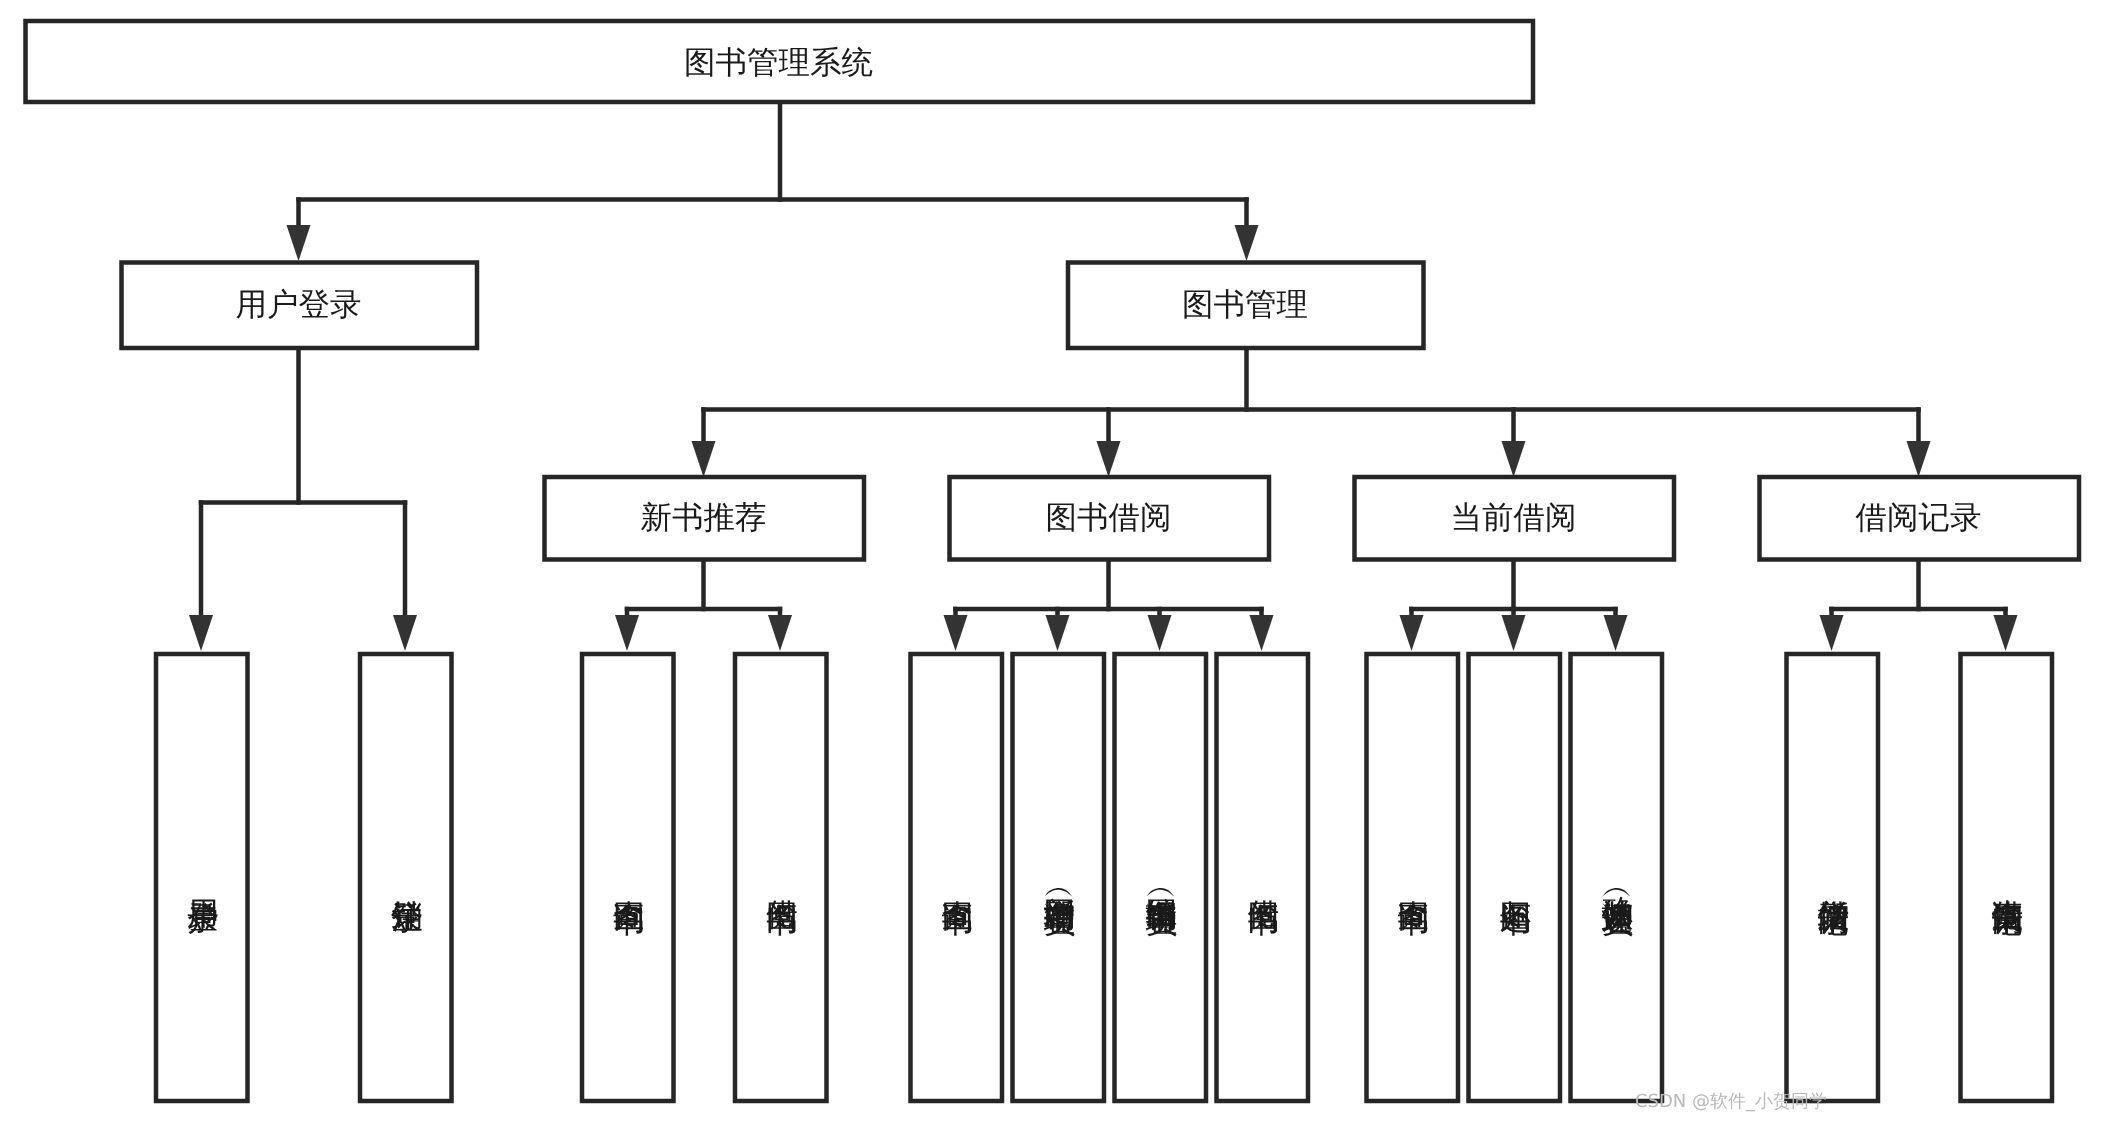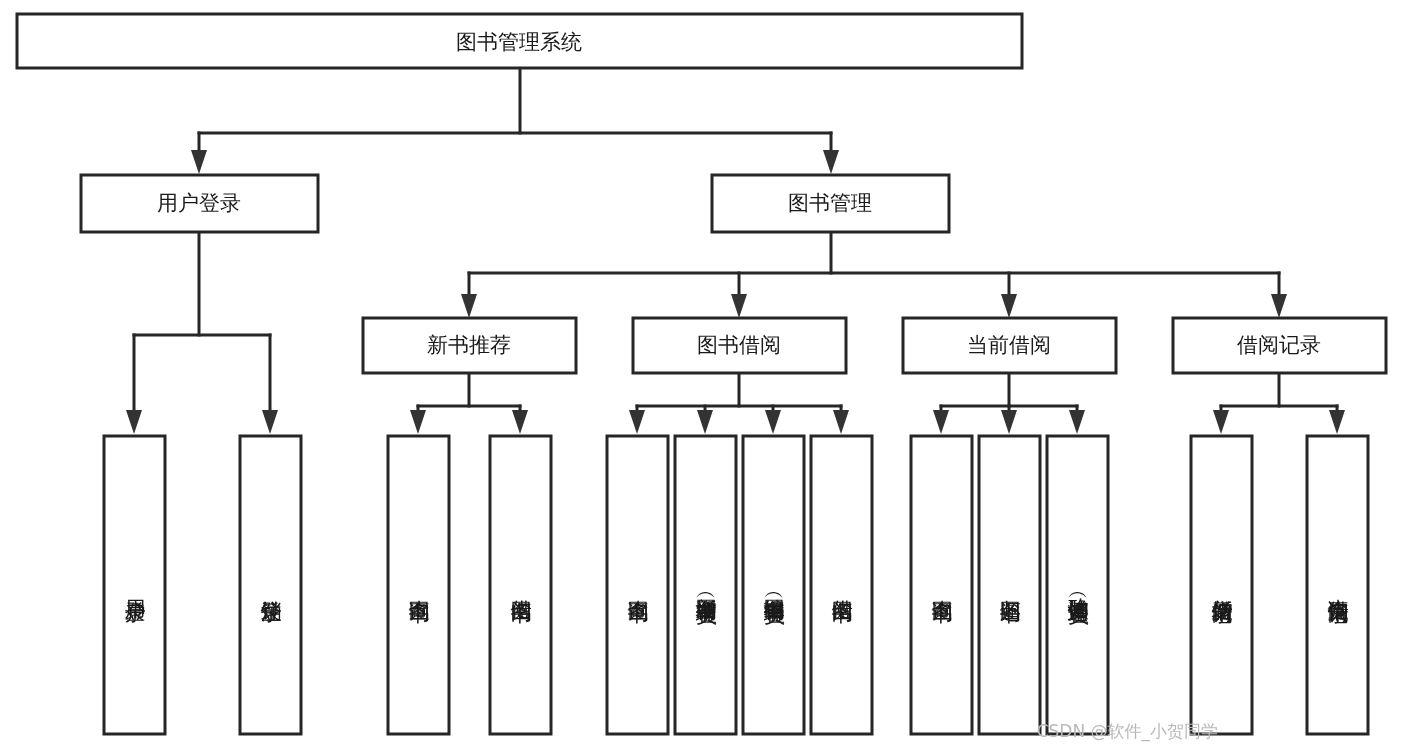--- a/index.html
+++ b/index.html
@@ -64,21 +64,21 @@
     text-align: center;
     white-space: nowrap;
     pointer-events: none;
     user-select: none;
   }
   .watermark {
     position: absolute;
     right: 8px;
     bottom: 4px;
     font-family: "DejaVu Sans", "Liberation Sans", sans-serif;
-    font-size: 17px;
+    font-size: 12px;
     color: #b9b9b9;
     white-space: nowrap;
     user-select: none;
   }
 </style>
 </head>
 <body>
 
 <div id="diagram-root">
 

